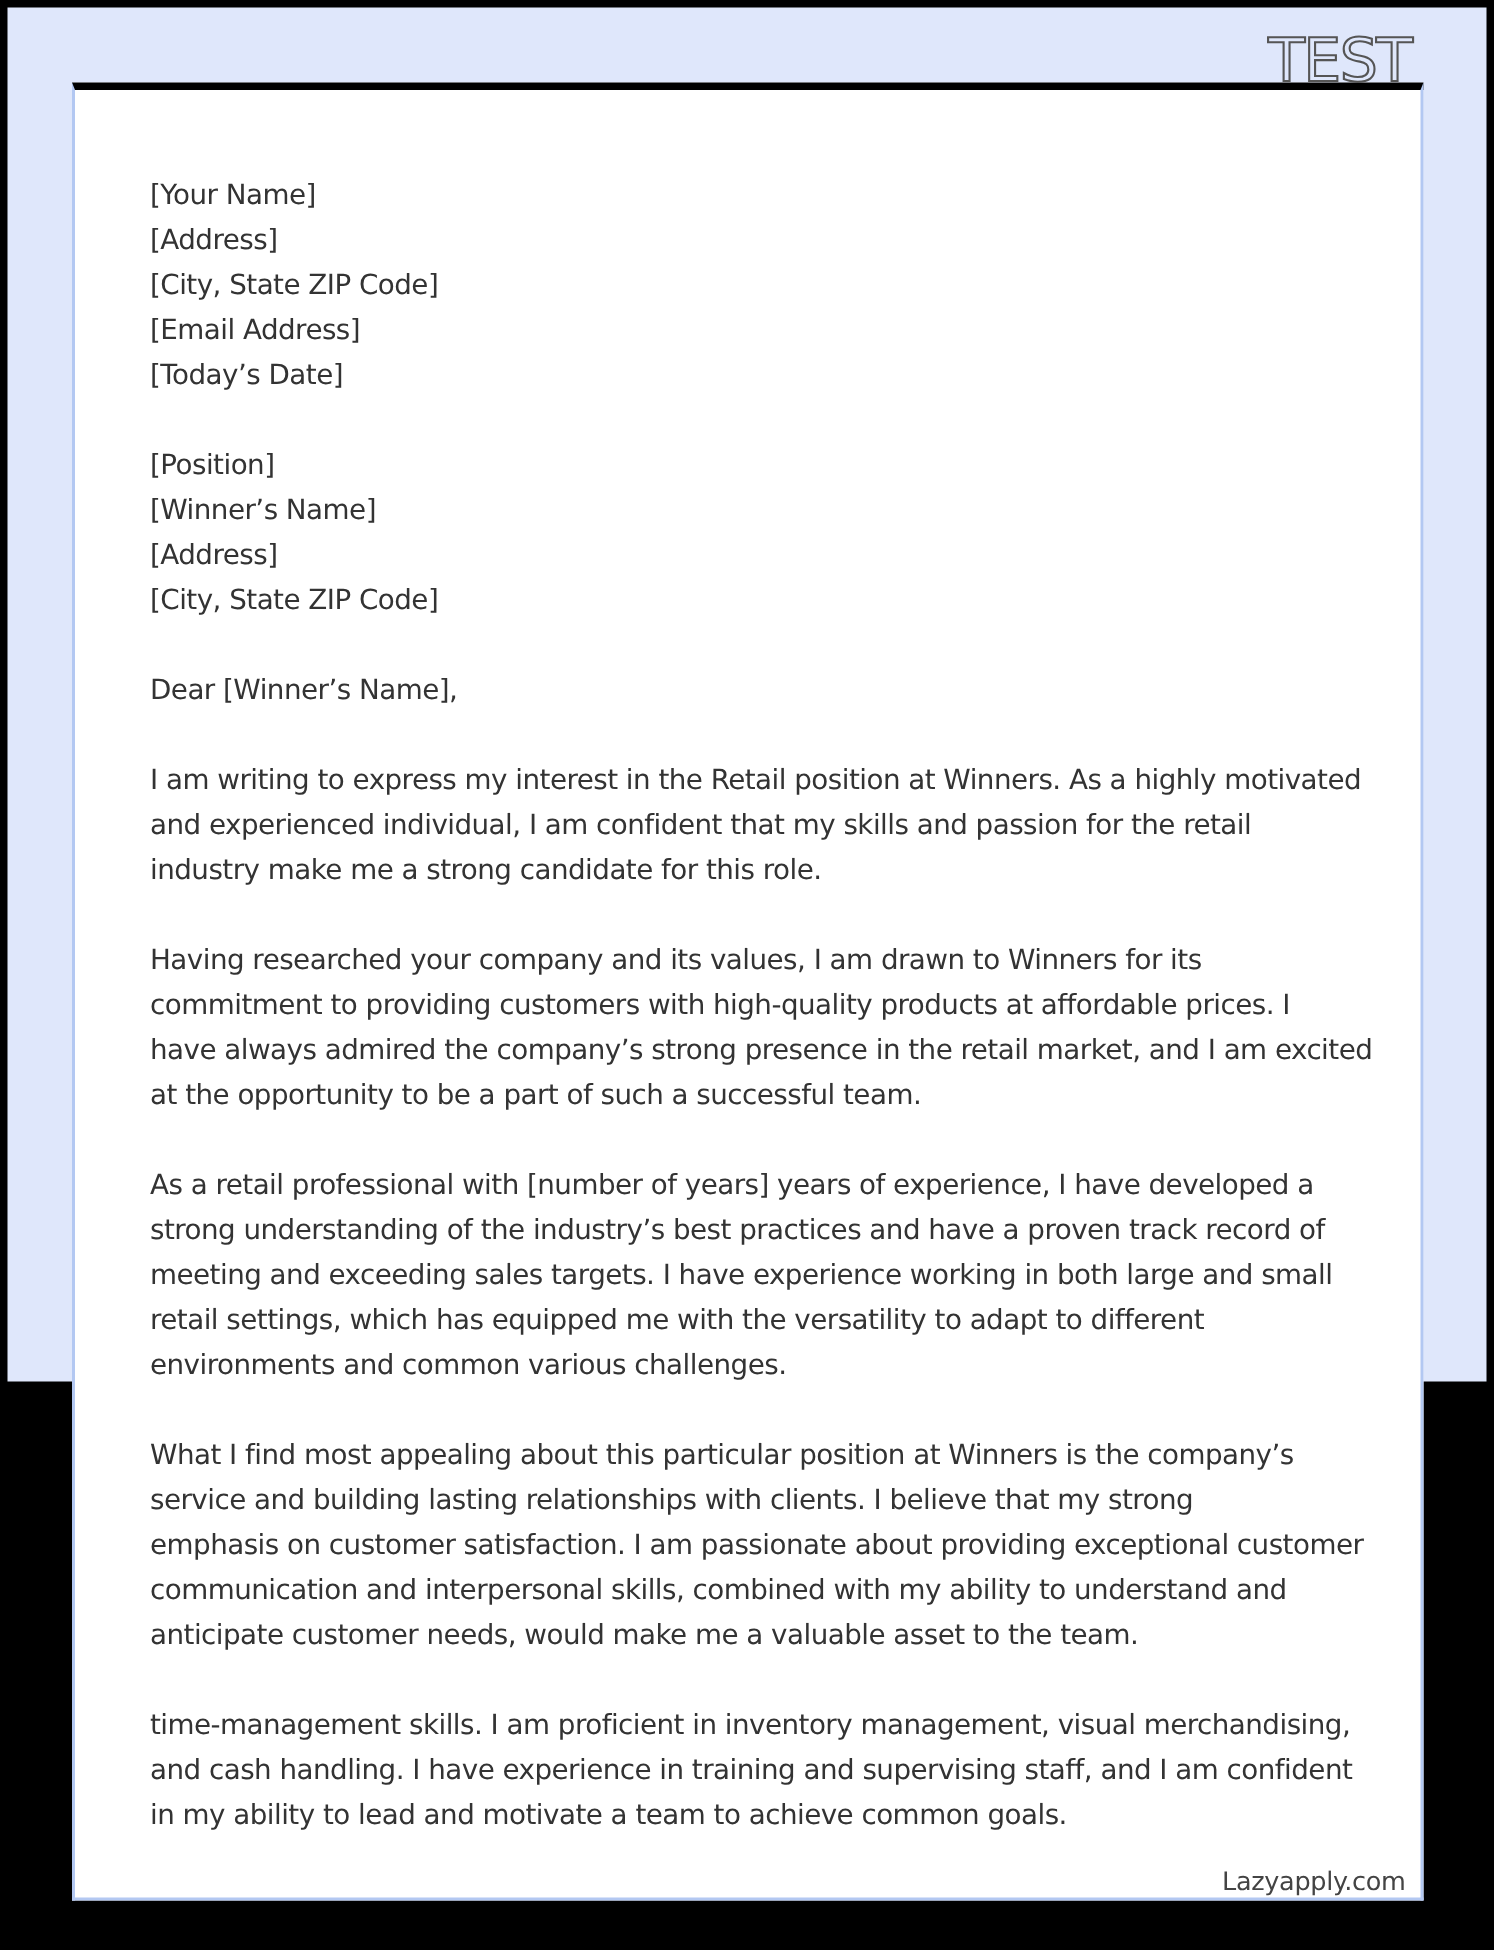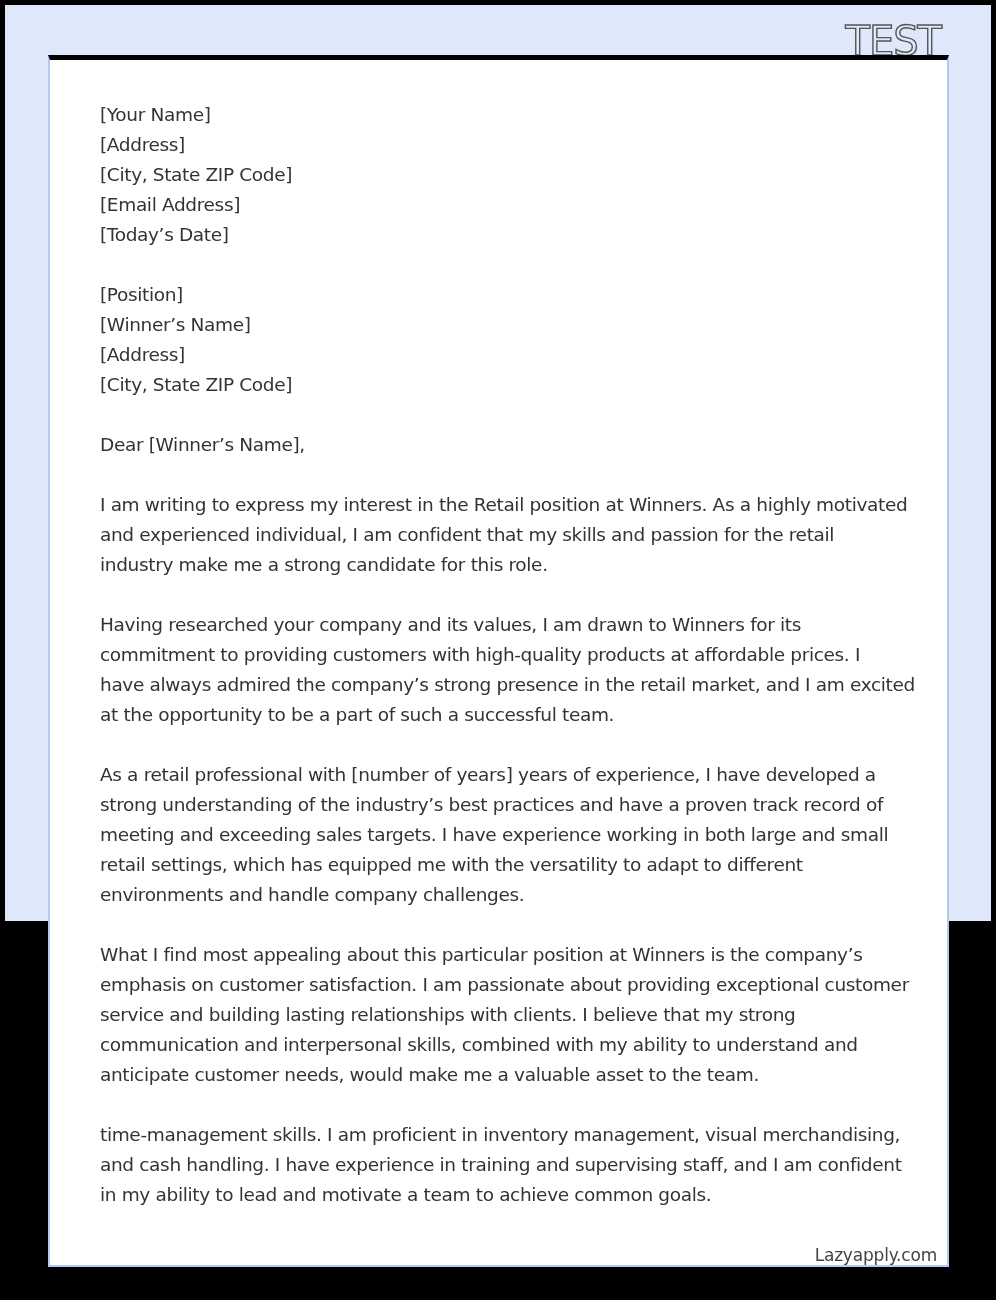--- a/index.html
+++ b/index.html
@@ -38,21 +38,21 @@
     }
     .content {
       position: absolute;
       left: 50px; top: 40px;
       width: 800px;
       color: #333;
       font-size: 18.5px;
       line-height: 30px;
       letter-spacing: -0.35px;
     }
-    .block { margin: 0 0 30px 0; }
+    .block { margin: 16px 0 30px 0; }
     .line { display: block; white-space: nowrap; }
     .para { margin: 0 0 30px 0; }
     .footer-brand {
       position: absolute;
       right: 10px; bottom: 2px;
       font-size: 17px;
       line-height: 16px;
       color: #444;
       letter-spacing: -0.2px;
       background: #fff;
@@ -97,27 +97,27 @@
         <span class="line">commitment to providing customers with high-quality products at affordable prices. I</span>
         <span class="line">have always admired the company’s strong presence in the retail market, and I am excited</span>
         <span class="line">at the opportunity to be a part of such a successful team.</span>
       </div>
 
       <div class="para">
         <span class="line">As a retail professional with [number of years] years of experience, I have developed a</span>
         <span class="line">strong understanding of the industry’s best practices and have a proven track record of</span>
         <span class="line">meeting and exceeding sales targets. I have experience working in both large and small</span>
         <span class="line">retail settings, which has equipped me with the versatility to adapt to different</span>
-        <span class="line">environments and handle company challenges.</span>
+        <span class="line">environments and common various challenges.</span>
       </div>
 
       <div class="para">
         <span class="line">What I find most appealing about this particular position at Winners is the company’s</span>
+        <span class="line">service and building lasting relationships with clients. I believe that my strong</span>
         <span class="line">emphasis on customer satisfaction. I am passionate about providing exceptional customer</span>
-        <span class="line">service and building lasting relationships with clients. I believe that my strong</span>
         <span class="line">communication and interpersonal skills, combined with my ability to understand and</span>
         <span class="line">anticipate customer needs, would make me a valuable asset to the team.</span>
       </div>
 
       <div class="para">
         <span class="line">time-management skills. I am proficient in inventory management, visual merchandising,</span>
         <span class="line">and cash handling. I have experience in training and supervising staff, and I am confident</span>
         <span class="line">in my ability to lead and motivate a team to achieve common goals.</span>
       </div>
 

